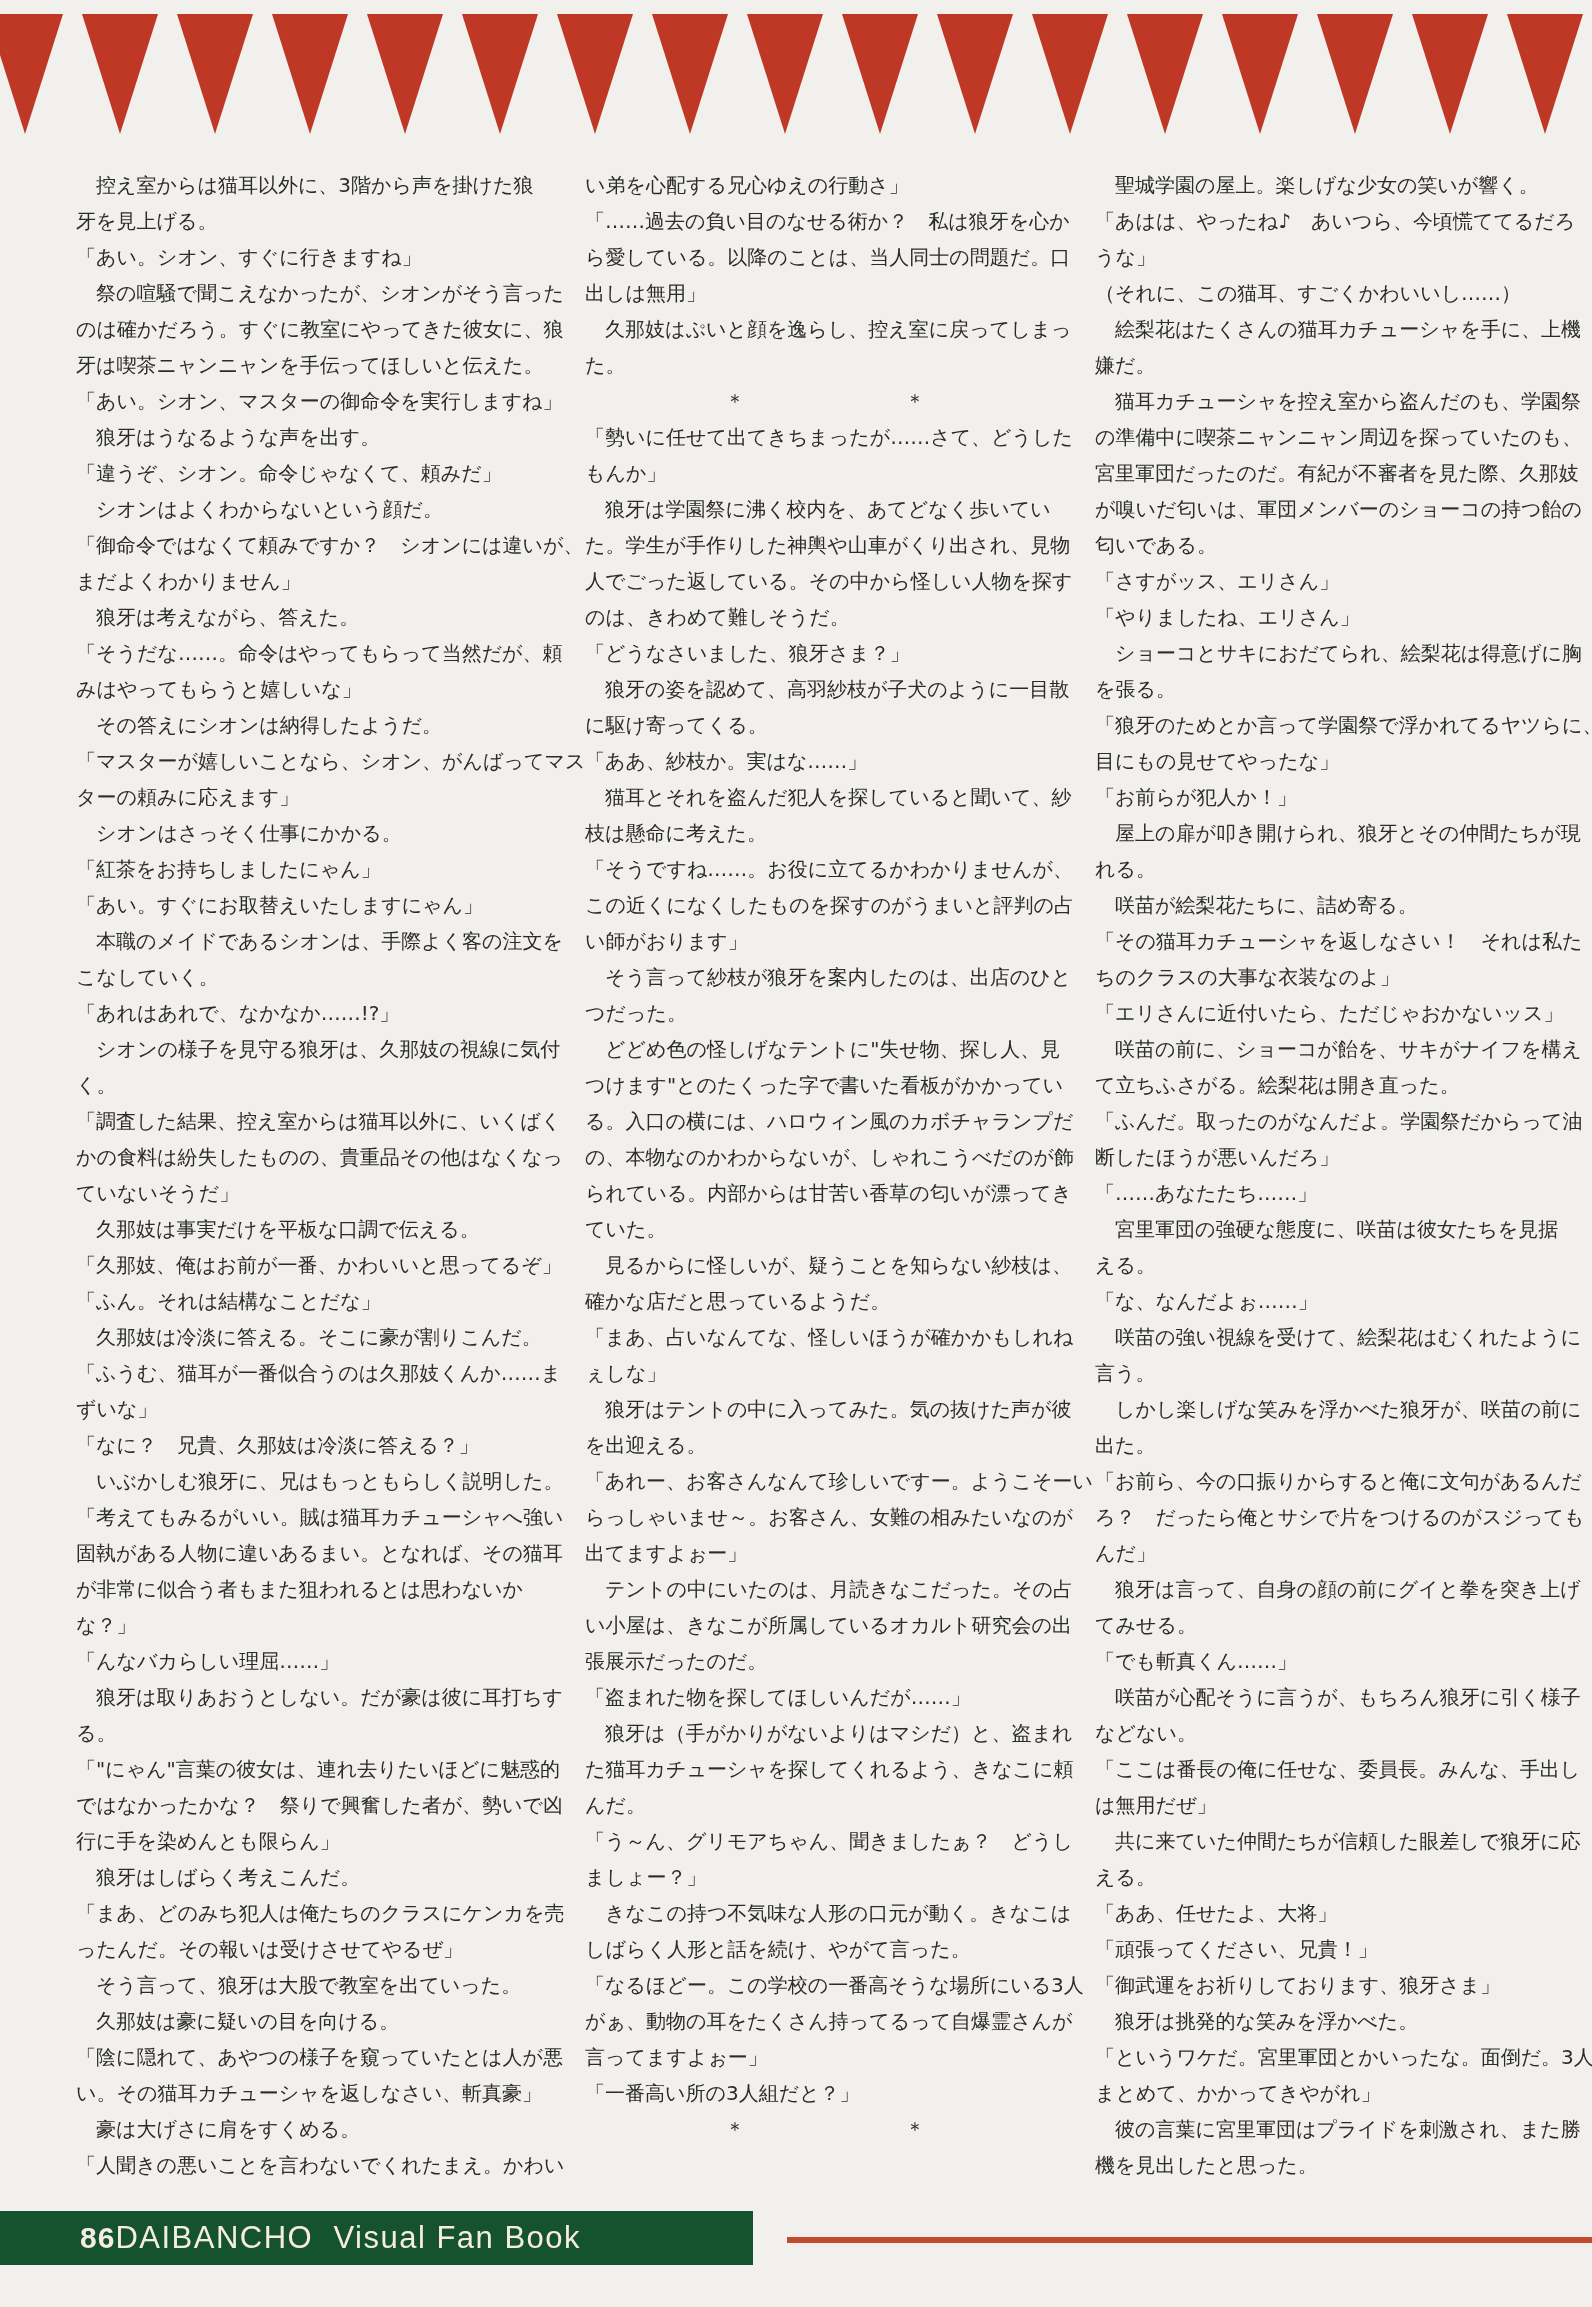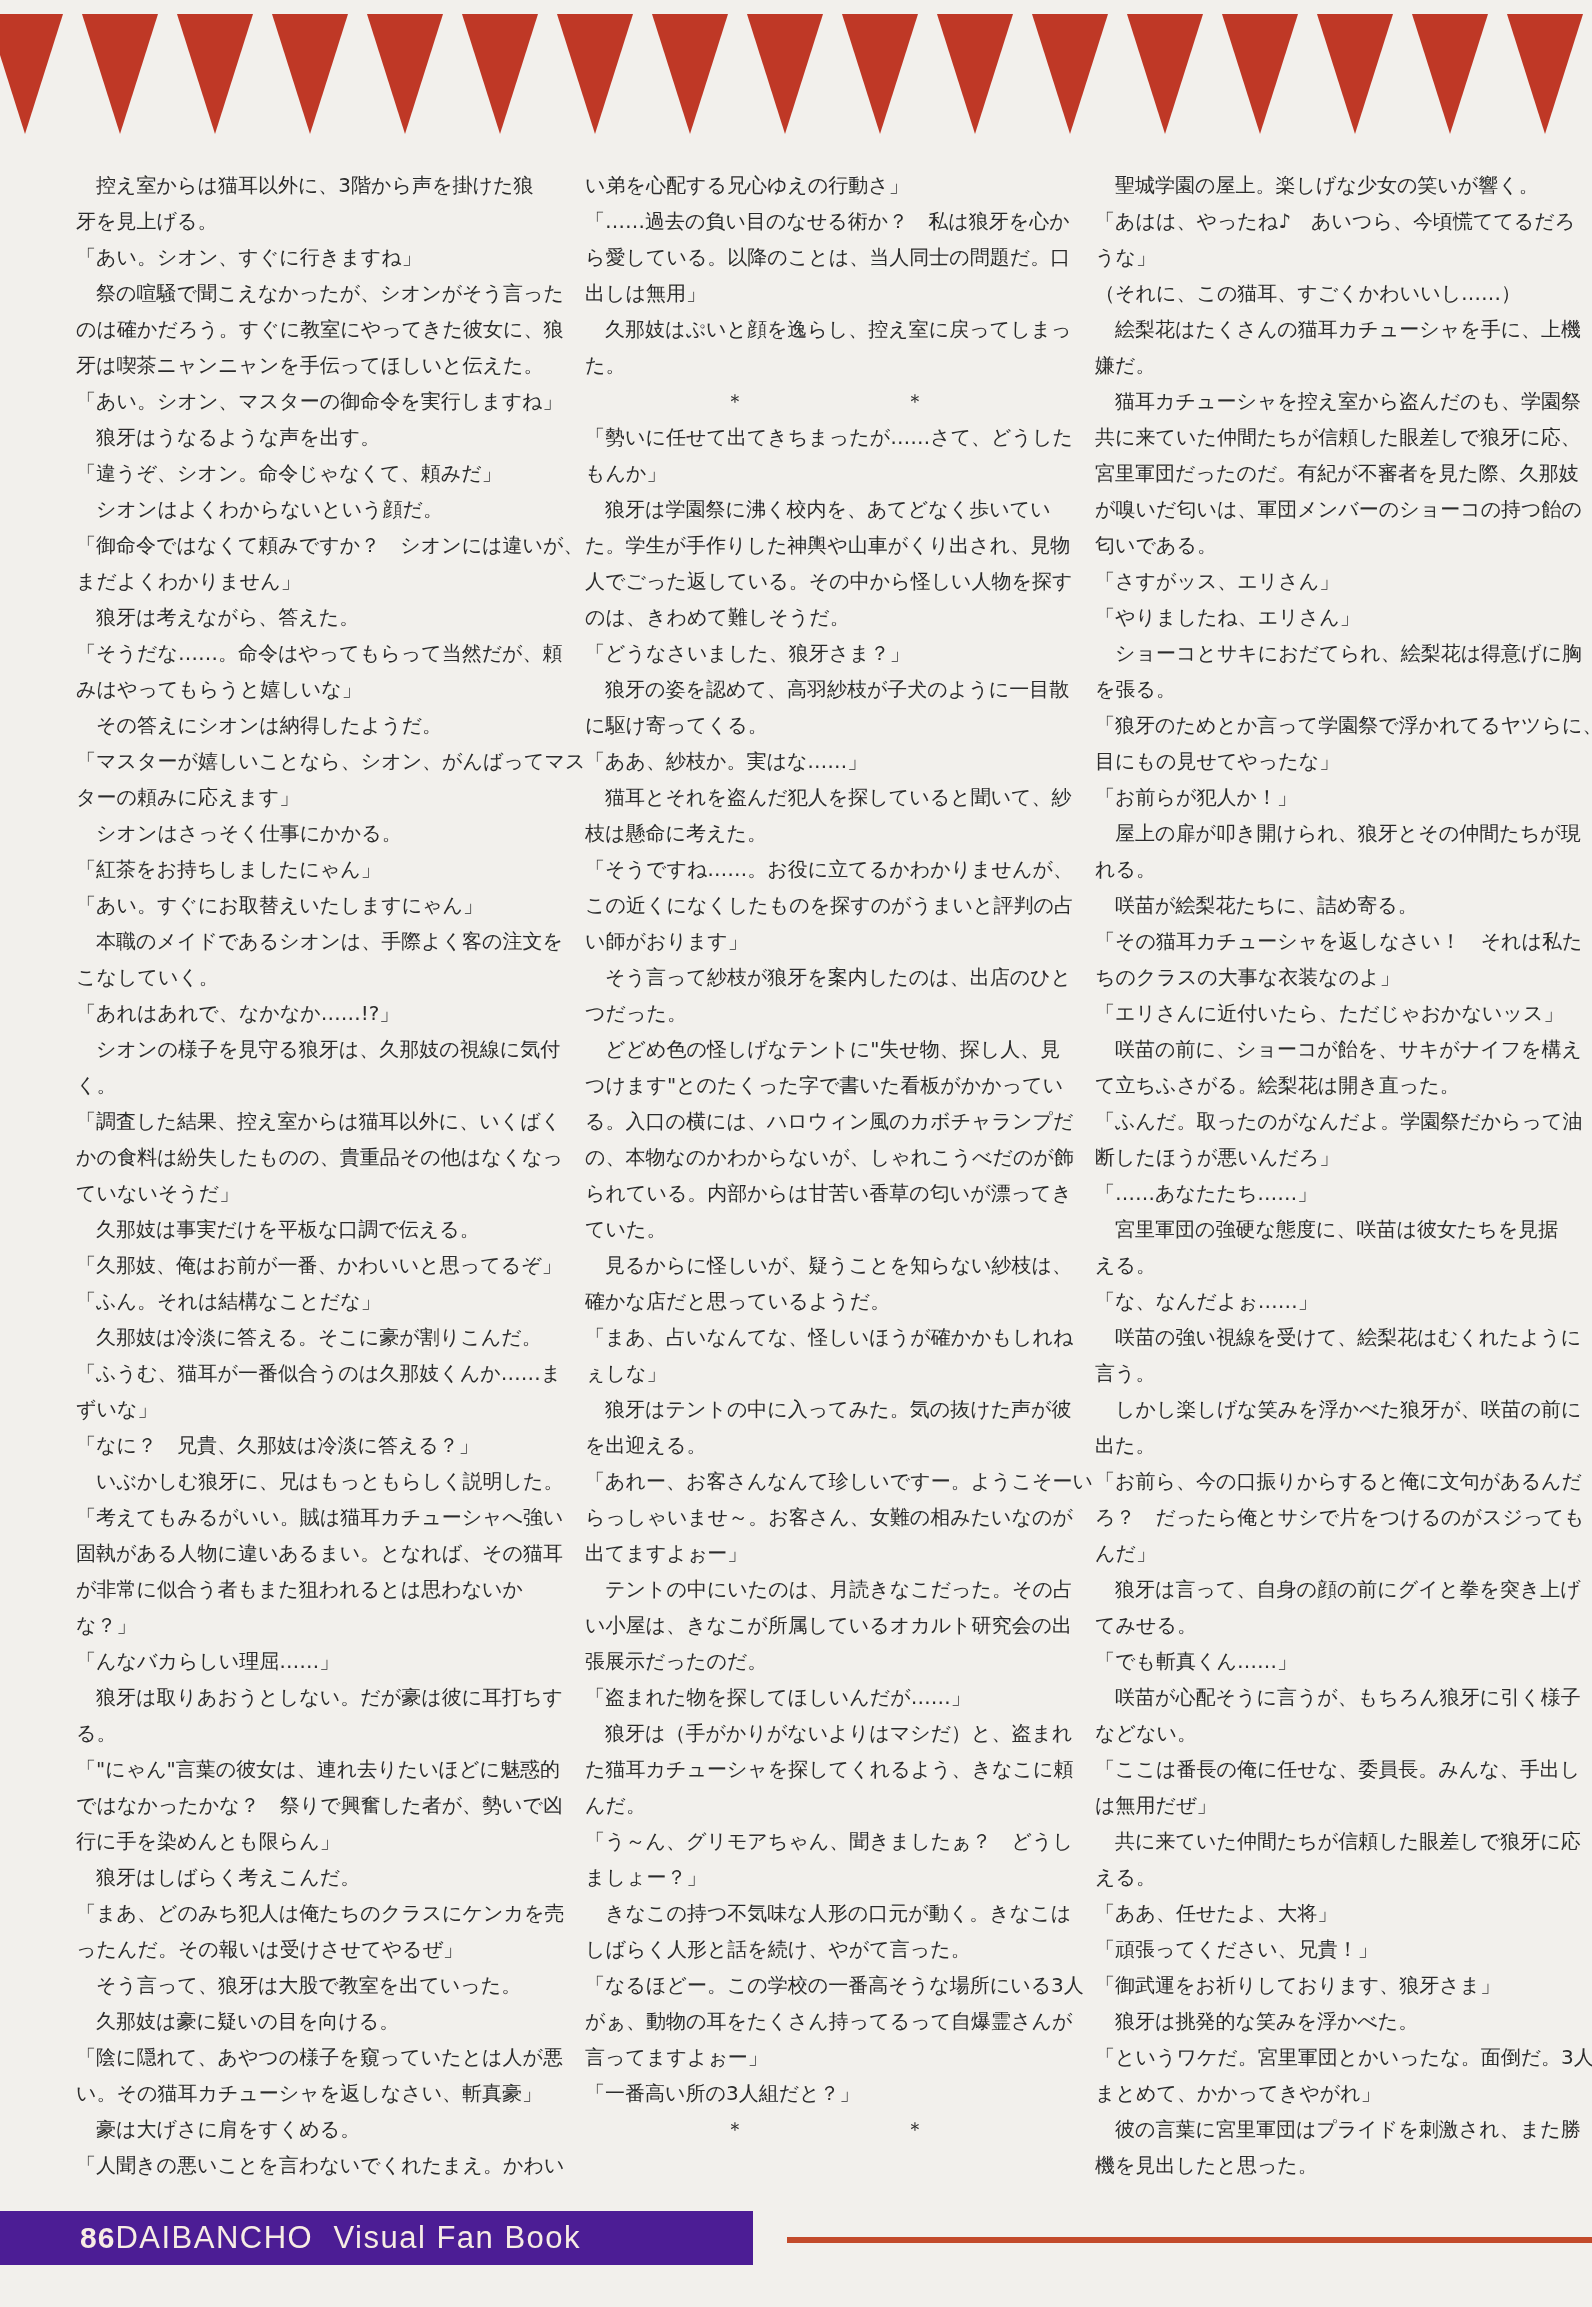--- a/index.html
+++ b/index.html
@@ -183,21 +183,21 @@
     <div class="line">　　　　　　　＊　　　　　　　　＊</div>
   </div>
 <div class="col" id="col-2">
     <div class="line">　聖城学園の屋上。楽しげな少女の笑いが響く。</div>
     <div class="line">「あはは、やったね♪　あいつら、今頃慌ててるだろ</div>
     <div class="line">うな」</div>
     <div class="line">（それに、この猫耳、すごくかわいいし……）</div>
     <div class="line">　絵梨花はたくさんの猫耳カチューシャを手に、上機</div>
     <div class="line">嫌だ。</div>
     <div class="line">　猫耳カチューシャを控え室から盗んだのも、学園祭</div>
-    <div class="line">共に来ていた仲間たちが信頼した眼差しで狼牙に応、</div>
+    <div class="line">の準備中に喫茶ニャンニャン周辺を探っていたのも、</div>
     <div class="line">宮里軍団だったのだ。有紀が不審者を見た際、久那妓</div>
     <div class="line">が嗅いだ匂いは、軍団メンバーのショーコの持つ飴の</div>
     <div class="line">匂いである。</div>
     <div class="line">「さすがッス、エリさん」</div>
     <div class="line">「やりましたね、エリさん」</div>
     <div class="line">　ショーコとサキにおだてられ、絵梨花は得意げに胸</div>
     <div class="line">を張る。</div>
     <div class="line">「狼牙のためとか言って学園祭で浮かれてるヤツらに、</div>
     <div class="line">目にもの見せてやったな」</div>
     <div class="line">「お前らが犯人か！」</div>
@@ -234,18 +234,18 @@
     <div class="line">「ああ、任せたよ、大将」</div>
     <div class="line">「頑張ってください、兄貴！」</div>
     <div class="line">「御武運をお祈りしております、狼牙さま」</div>
     <div class="line">　狼牙は挑発的な笑みを浮かべた。</div>
     <div class="line">「というワケだ。宮里軍団とかいったな。面倒だ。3人</div>
     <div class="line">まとめて、かかってきやがれ」</div>
     <div class="line">　彼の言葉に宮里軍団はプライドを刺激され、また勝</div>
     <div class="line">機を見出したと思った。</div>
   </div>
 
-<div class="footer-bar" style="background: #4c1d95;">
+<div class="footer-bar" style="background: #14532d;">
   <span class="footer-page-num">86</span>
   <span class="footer-title">DAIBANCHO  Visual Fan Book</span>
 </div>
 <div class="footer-line" style="background: rgb(195, 75, 43);"></div>
 
 
 </body></html>

